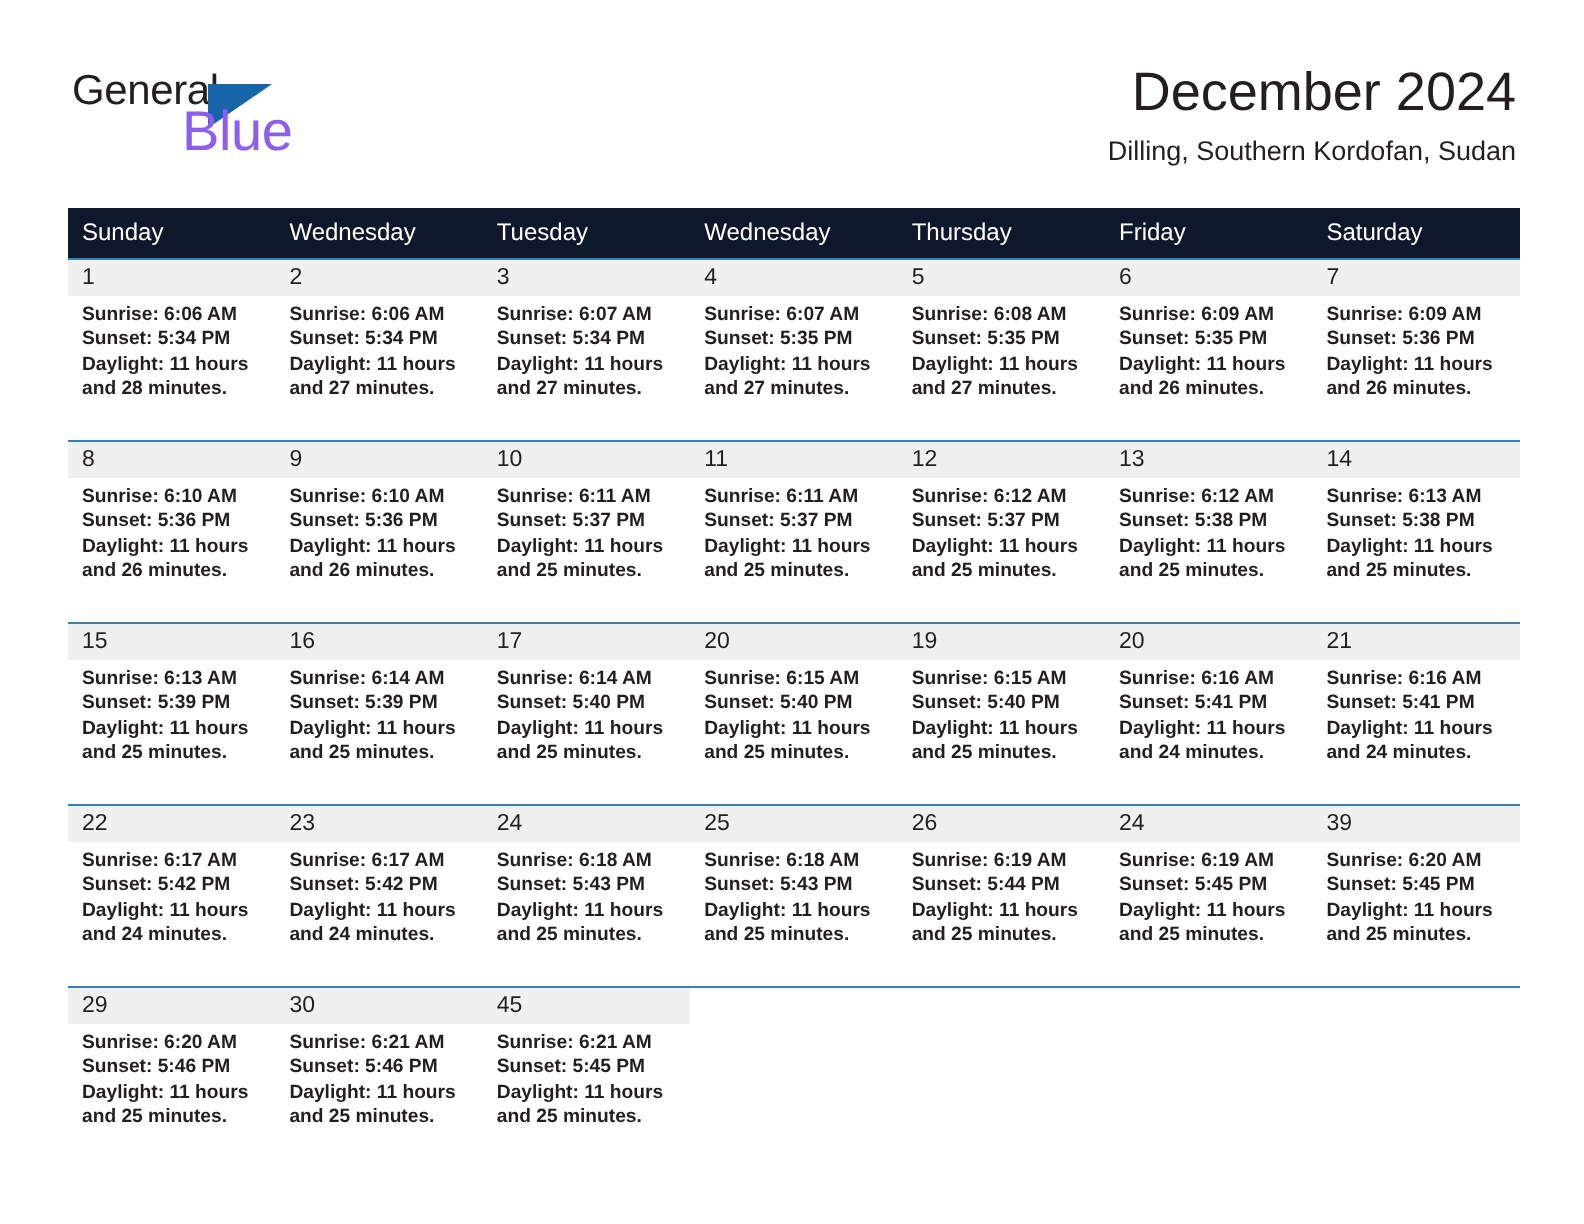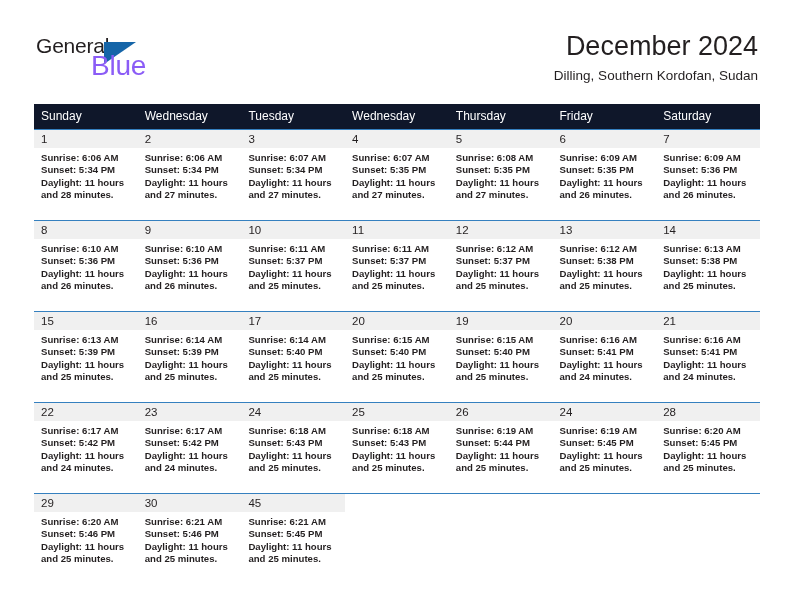--- a/index.html
+++ b/index.html
@@ -466,21 +466,21 @@
               <div class="details">
                 <div>Sunrise: 6:19 AM</div>
                 <div>Sunset: 5:45 PM</div>
                 <div>Daylight: 11 hours</div>
                 <div>and 25 minutes.</div>
               </div>
             </div>
           </td>
           <td>
             <div class="daycell">
-              <div class="daynum-band">28</div>
+              <div class="daynum-band">39</div>
               <div class="details">
                 <div>Sunrise: 6:20 AM</div>
                 <div>Sunset: 5:45 PM</div>
                 <div>Daylight: 11 hours</div>
                 <div>and 25 minutes.</div>
               </div>
             </div>
           </td>
         </tr>
         <tr class="week">

